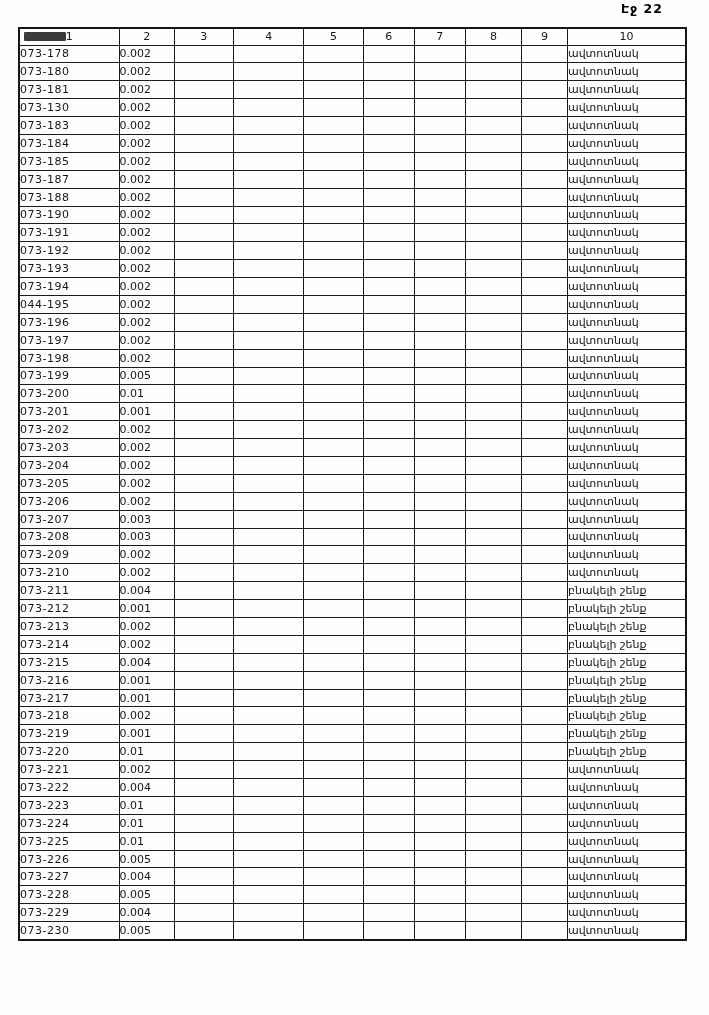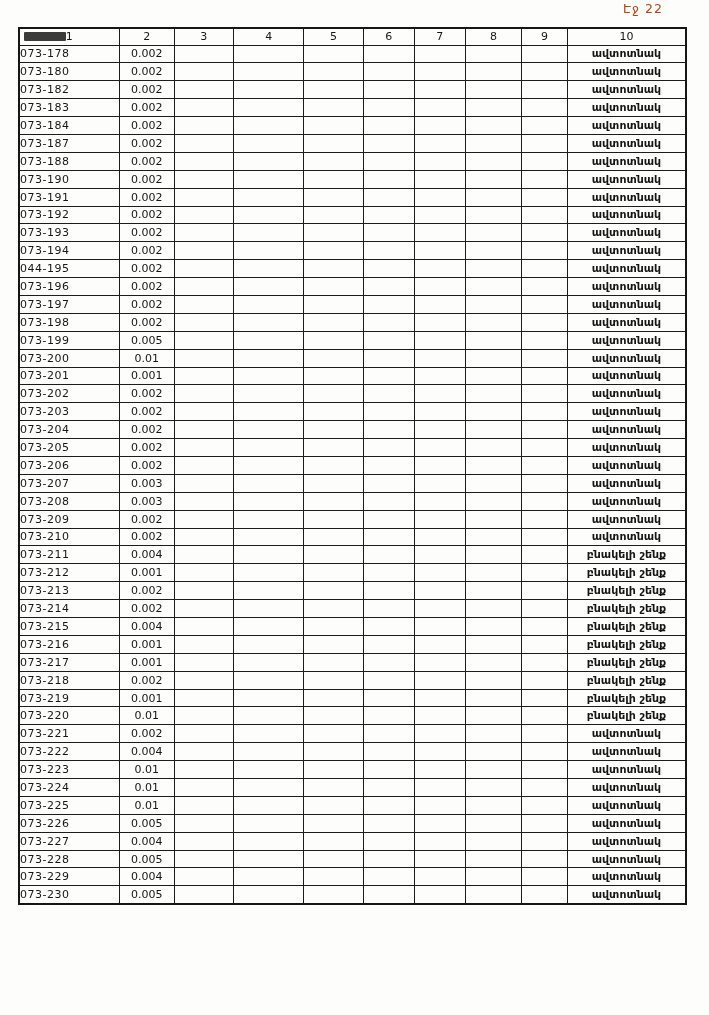--- a/index.html
+++ b/index.html
@@ -12,23 +12,23 @@
     overflow: hidden;
   }
   .page {
     position: absolute; inset: 0;
     background: #fdfdfb;
   }
   .page-label {
     position: absolute;
     top: 1px; right: 46px;
     font-size: 12.5px;
-    font-weight: normal;
+    font-weight: bold;
     letter-spacing: 1px;
-    color: #c2410c;
+    color: #000000;
   }
   table.grid {
     position: absolute;
     left: 18px; top: 27px;
     width: 669px;
     border-collapse: collapse;
     table-layout: fixed;
     border: 2px solid #161616;
   }
   table.grid th, table.grid td {
@@ -52,22 +52,22 @@
   .col2  { width: 54px; }
   .col3  { width: 58px; }
   .col4  { width: 69px; }
   .col5  { width: 58px; }
   .col6  { width: 50px; }
   .col7  { width: 50px; }
   .col8  { width: 55px; }
   .col9  { width: 45px; }
   .col10 { width: 116px; }
   td.code-cell  { text-align: left; padding-left: 3px; letter-spacing: 0.5px; }
-  td.value-cell { text-align: center; }
-  td.use-cell   { text-align: center; padding-left: 3px; font-size: 10.5px; font-weight: bold; }
+  td.value-cell { text-align: left; }
+  td.use-cell   { text-align: left; padding-left: 3px; font-size: 10.5px; }
   .smudge {
     position: absolute;
     left: 4px; top: 3px;
     width: 42px; height: 9px;
     background: #262626;
     opacity: 0.9;
     border-radius: 1px;
   }
   .hdr-label { position: relative; z-index: 1; }
 </style>
@@ -123,21 +123,33 @@
           <td class="col3"></td>
           <td class="col4"></td>
           <td class="col5"></td>
           <td class="col6"></td>
           <td class="col7"></td>
           <td class="col8"></td>
           <td class="col9"></td>
           <td class="col10 use-cell">ավտոտնակ</td>
         </tr>
         <tr>
-          <td class="col1 code-cell">073-182</td>
+          <td class="col1 code-cell">073-181</td>
+          <td class="col2 value-cell">0.002</td>
+          <td class="col3"></td>
+          <td class="col4"></td>
+          <td class="col5"></td>
+          <td class="col6"></td>
+          <td class="col7"></td>
+          <td class="col8"></td>
+          <td class="col9"></td>
+          <td class="col10 use-cell">ավտոտնակ</td>
+        </tr>
+        <tr>
+          <td class="col1 code-cell">073-130</td>
           <td class="col2 value-cell">0.002</td>
           <td class="col3"></td>
           <td class="col4"></td>
           <td class="col5"></td>
           <td class="col6"></td>
           <td class="col7"></td>
           <td class="col8"></td>
           <td class="col9"></td>
           <td class="col10 use-cell">ավտոտնակ</td>
         </tr>
@@ -148,20 +160,32 @@
           <td class="col4"></td>
           <td class="col5"></td>
           <td class="col6"></td>
           <td class="col7"></td>
           <td class="col8"></td>
           <td class="col9"></td>
           <td class="col10 use-cell">ավտոտնակ</td>
         </tr>
         <tr>
           <td class="col1 code-cell">073-184</td>
+          <td class="col2 value-cell">0.002</td>
+          <td class="col3"></td>
+          <td class="col4"></td>
+          <td class="col5"></td>
+          <td class="col6"></td>
+          <td class="col7"></td>
+          <td class="col8"></td>
+          <td class="col9"></td>
+          <td class="col10 use-cell">ավտոտնակ</td>
+        </tr>
+        <tr>
+          <td class="col1 code-cell">073-185</td>
           <td class="col2 value-cell">0.002</td>
           <td class="col3"></td>
           <td class="col4"></td>
           <td class="col5"></td>
           <td class="col6"></td>
           <td class="col7"></td>
           <td class="col8"></td>
           <td class="col9"></td>
           <td class="col10 use-cell">ավտոտնակ</td>
         </tr>

